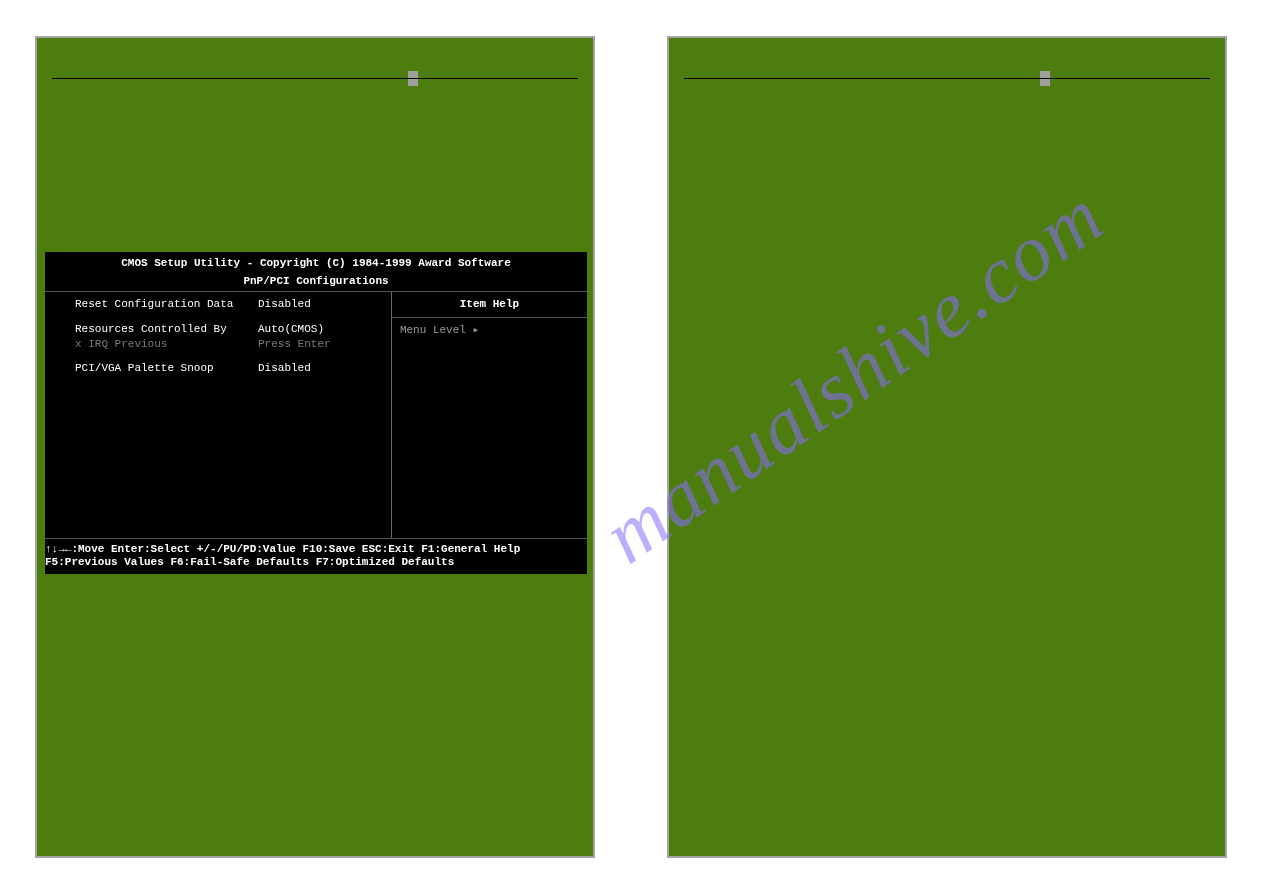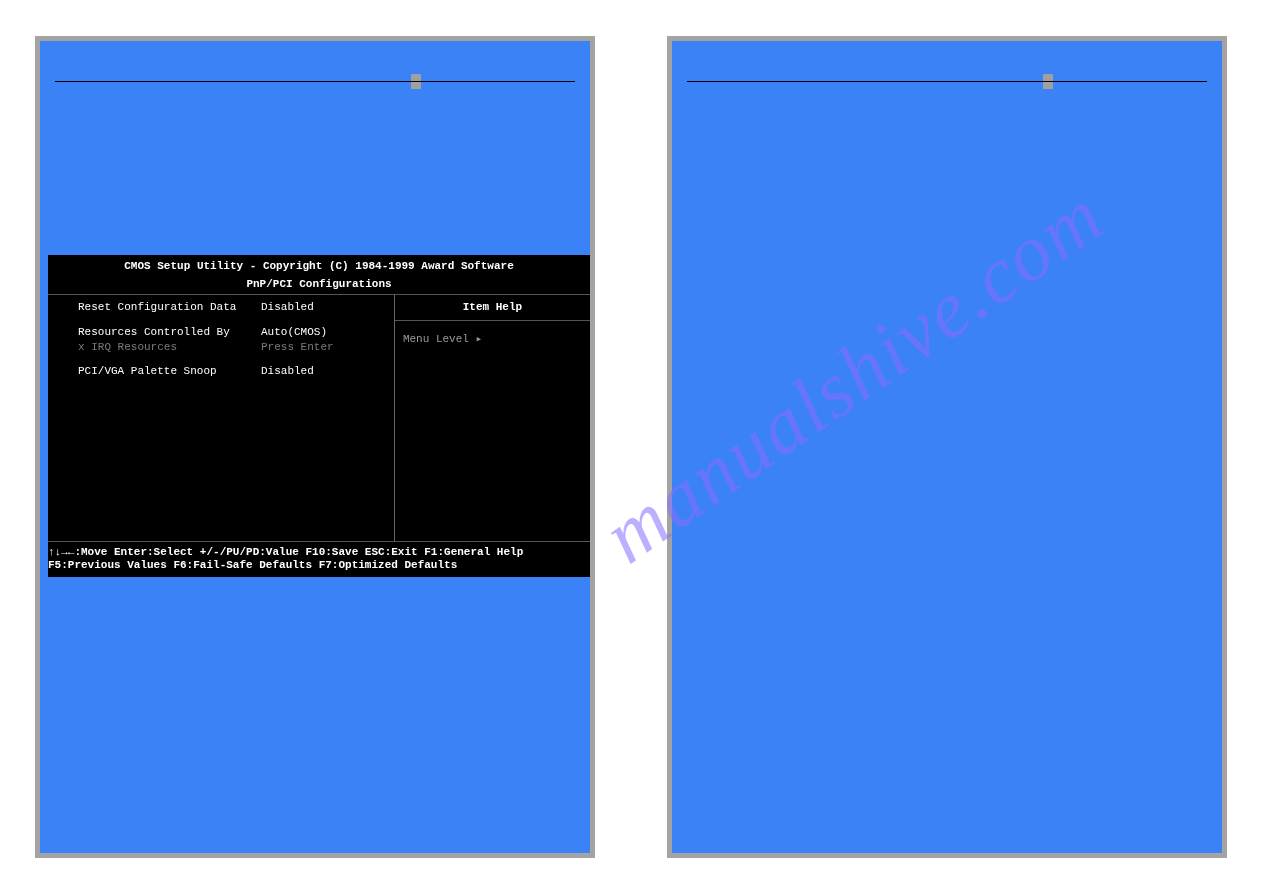--- a/index.html
+++ b/index.html
@@ -7,22 +7,22 @@
       width: 1263px;
       height: 893px;
       background: #fff;
       font-family: Arial, sans-serif;
       position: relative;
     }
     .page {
       position: absolute;
       width: 560px;
       height: 822px;
-      border: 5px solid #a3a3a3;
-      background: #3b82f6;
+      border: 2px solid #a3a3a3;
+      background: #4d7c0f;
       top: 36px;
     }
     .page-left { left: 35px; }
     .page-right { left: 667px; }
     .page-header {
       position: absolute;
       top: 40px;
       left: 0;
       right: 0;
       height: 2px;
@@ -75,21 +75,21 @@
     }
     .bios-right {
       flex: 1;
       padding: 6px 8px;
     }
     .bios-right-head {
       text-align: center;
       color: #fff;
       border-bottom: 1px solid #555;
       padding-bottom: 6px;
-      margin: -6px -8px 12px -8px;
+      margin: -6px -8px 6px -8px;
       padding-top: 6px;
       font-weight: bold;
     }
     .opt-row { display: flex; margin-bottom: 2px; padding-left: 16px; }
     .opt-label { flex: 0 0 183px; color: #fff; }
     .opt-value { color: #fff; }
     .opt-row.dim .opt-label, .opt-row.dim .opt-value { color: #7a7a7a; }
     .menu-level { color: #9a9a9a; margin-bottom: 24px; }
     .help-text { color: #9a9a9a; line-height: 1.2; }
     .bios-footer {
@@ -140,21 +140,21 @@
         </div>
 
         <div class="spacer"></div>
 
         <div class="opt-row">
           <div class="opt-label">Resources Controlled By</div>
           <div class="opt-value">Auto(CMOS)</div>
         </div>
 
         <div class="opt-row dim">
-          <div class="opt-label">x IRQ Resources</div>
+          <div class="opt-label">x IRQ Previous</div>
           <div class="opt-value">Press Enter</div>
         </div>
 
         <div class="spacer"></div>
 
         <div class="opt-row">
           <div class="opt-label">PCI/VGA Palette Snoop</div>
           <div class="opt-value">Disabled</div>
         </div>
 

